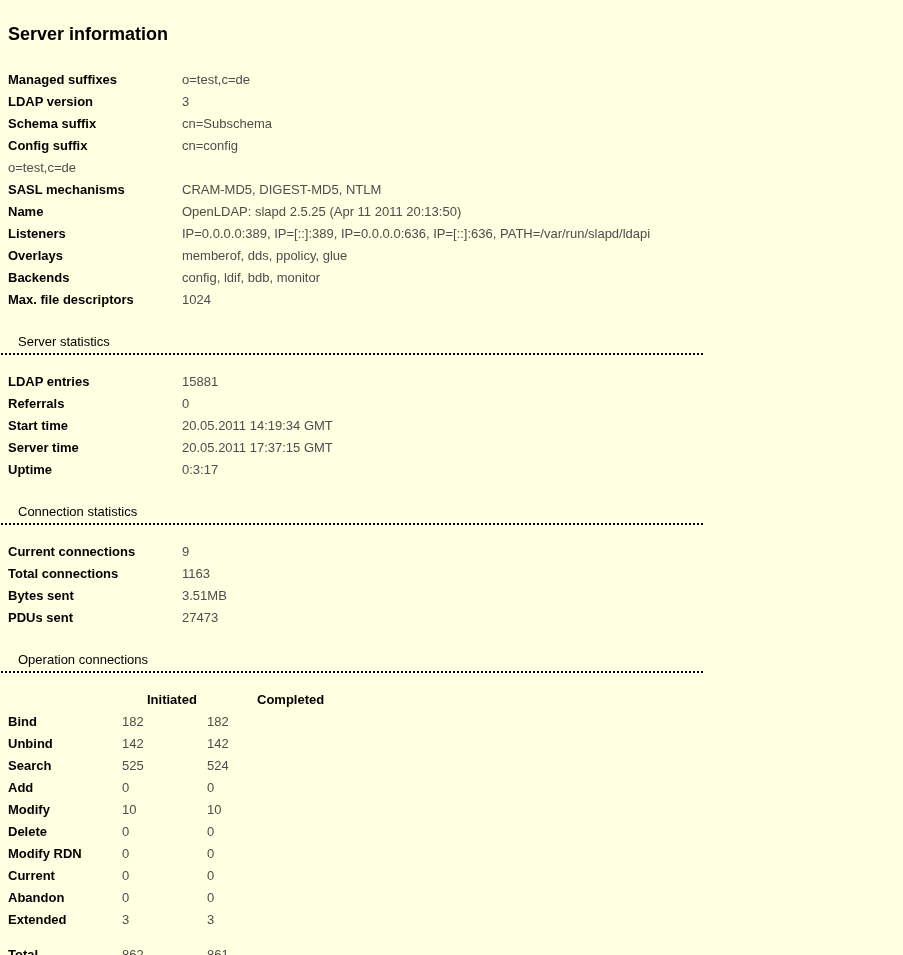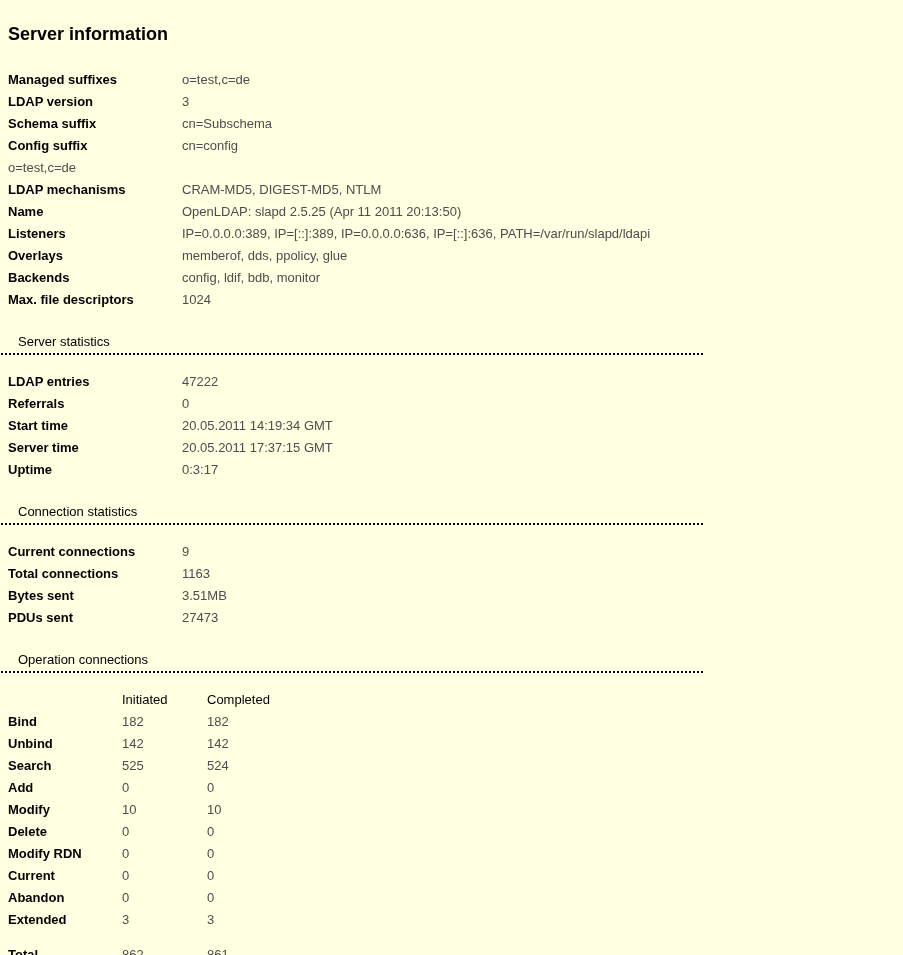--- a/index.html
+++ b/index.html
@@ -60,22 +60,23 @@
     width: 114px;
     flex: 0 0 114px;
     font-weight: bold;
   }
   .op-row .op-initiated {
     width: 85px;
     flex: 0 0 85px;
   }
   .op-row.op-head .op-initiated,
   .op-row.op-head .op-completed {
-    font-weight: normal;
+    font-weight: bold;
     color: var(--label-color, #000000);
+    margin-left: 25px;
   }
   .op-initiated, .op-completed {
     color: var(--value-color, #4D4D4D);
   }
   .op-total {
     margin-top: 13px;
   }
 </style>
 </head>
 <body>
@@ -104,21 +105,21 @@
       <div class="kv-row">
         <span class="kv-label">Config suffix</span>
         <span class="kv-value">cn=config</span>
       </div>
 
       <div class="kv-row">
         <span class="kv-value">o=test,c=de</span>
       </div>
 
       <div class="kv-row">
-        <span class="kv-label">LDAP mechanisms</span>
+        <span class="kv-label">SASL mechanisms</span>
         <span class="kv-value">CRAM-MD5, DIGEST-MD5, NTLM</span>
       </div>
 
       <div class="kv-row">
         <span class="kv-label">Name</span>
         <span class="kv-value">OpenLDAP: slapd 2.5.25 (Apr 11 2011 20:13:50)</span>
       </div>
 
       <div class="kv-row">
         <span class="kv-label">Listeners</span>
@@ -140,21 +141,21 @@
         <span class="kv-value">1024</span>
       </div>
 
   </div>
 
   <div class="section-header">Server statistics</div>
   <div class="kv-section">
 
       <div class="kv-row">
         <span class="kv-label">LDAP entries</span>
-        <span class="kv-value">47222</span>
+        <span class="kv-value">15881</span>
       </div>
 
       <div class="kv-row">
         <span class="kv-label">Referrals</span>
         <span class="kv-value">0</span>
       </div>
 
       <div class="kv-row">
         <span class="kv-label">Start time</span>
         <span class="kv-value">20.05.2011 14:19:34 GMT</span>

